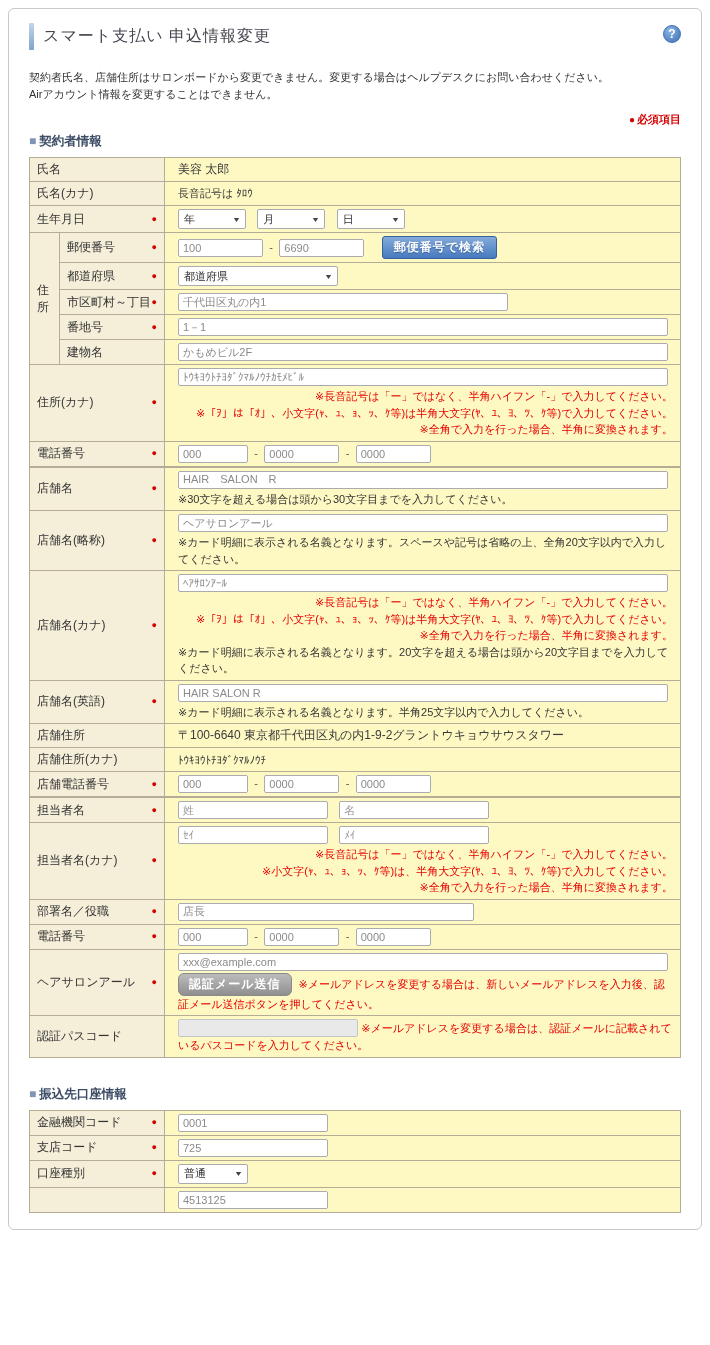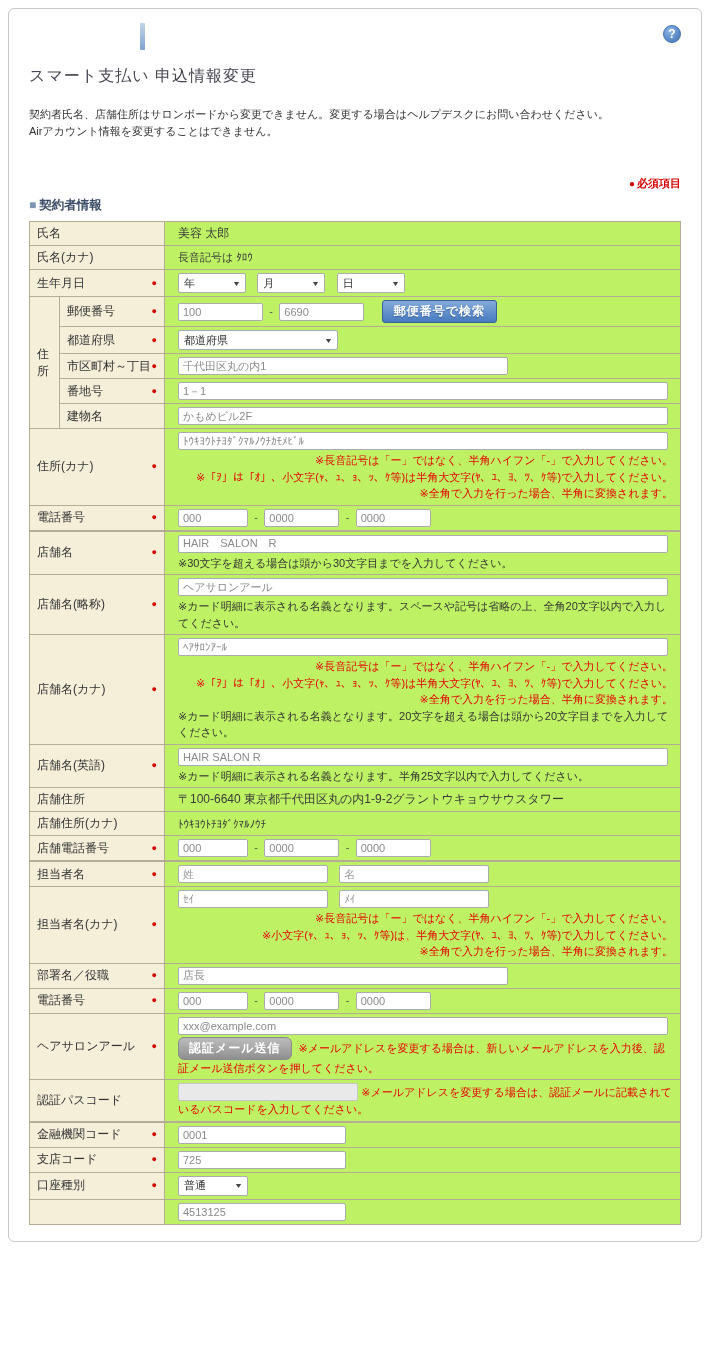--- a/index.html
+++ b/index.html
@@ -3,61 +3,61 @@
 <meta charset="utf-8">
 <style>
   * { box-sizing: border-box; }
   html,body { margin:0; padding:0; background:#fff; font-family:"Liberation Sans","DejaVu Sans",sans-serif; }
   .page {
     width:694px; margin:8px; border:1px solid #c9c9c9; border-radius:6px;
     background:#fff; padding:14px 20px 16px 20px; position:relative;
   }
   
   .title-row { display:flex; justify-content:space-between; align-items:flex-start; }
-  .title { display:flex; align-items:center; gap:16px;flex-direction:column; }
+  .title { display:flex; align-items:center; gap:9px; }
   .accent-bar { width:5px; height:27px; background:linear-gradient(#c3d5ea,#7fa3cf); border-radius:1px; }
   .title-text { font-size:16px; color:#45454f; letter-spacing:1px; }
   .help-icon {
     width:18px; height:18px; border-radius:50%; margin-top:2px;
     background:radial-gradient(circle at 35% 28%, #8cb6e4, #3e6fb4);
     color:#fff; font-size:12px; font-weight:bold; display:flex; align-items:center; justify-content:center;
     cursor:pointer; border:1px solid #3e6fb4;
   }
   .intro { margin-top:19px; font-size:11px; color:#333; line-height:1.55; }
-  .legend { margin-top:36px; text-align:right; font-size:11px; font-weight:bold; color:#d40000; }
+  .legend { margin-top:9px; text-align:right; font-size:11px; font-weight:bold; color:#d40000; }
   .legend .dot { font-size:10px; margin-right:2px; }
   
   .section-h { margin:28px 0 7px 0; font-size:12.5px; font-weight:bold; color:#3c4c66; }
   .section-h.first { margin-top:6px; }
   .section-h .sq { color:#7e95b5; margin-right:3px; font-size:12px; }
   table { width:100%; border-collapse:collapse; table-layout:fixed; }
   td { border:1px solid #b5ac96; font-size:12px; color:#333; padding:3px 7px; vertical-align:middle; }
   td.lbl, td.lbl2 { background:#f5eed9; }
   .lblwrap { display:flex; justify-content:space-between; align-items:center; }
   .req-dot { color:#d40000; font-size:9px; line-height:1; }
-  td.val { background:#bef264;padding-left:13px; }
+  td.val { background:#fef9c3;padding-left:13px; }
   .val-text { font-size:12px; color:#3a3a3a; }
   .kana-text { font-size:11px; color:#3a3a3a; }
   
   input.txt {
     border:1px solid #a9abb0; border-radius:2px; height:18px; font-size:11px;
     color:#8a8a8a; padding:0 4px; font-family:inherit; background:#fff; vertical-align:middle;
   }
   input.txt::placeholder { color:#9a9a9a; opacity:1; }
   input.txt:disabled, input.txt.dis { background:#e9e9e9; border-color:#c6c6c6; }
   .sel {
     display:inline-flex; justify-content:space-between; align-items:center;
     border:1px solid #a9abb0; border-radius:2px; height:20px; font-size:11px; color:#333;
     padding:0 5px; background:#fff; cursor:pointer; vertical-align:middle;
   }
   .sel .chev { font-size:7px; color:#444; margin-left:6px; transform:scaleX(1.3); }
   .w-full { width:99%; }
   .w-zip { width:85px; }  .w-ymd { width:68px; }  .w-pref { width:160px; }
   .w-city { width:330px; } .w-t1 { width:70px; } .w-t2 { width:75px; }
-  .w-name { width:150px; } .w-dept { width:330px; } .w-code { width:168px; }
+  .w-name { width:150px; } .w-dept { width:296px; } .w-code { width:150px; }
   .w-type { width:70px; }  .w-pass { width:180px; }
   .dash { font-size:11px; color:#555; margin:0 3px; }
   .gap-r { margin-right:8px; }
   .btn-search {
     background:linear-gradient(#84aad9,#477abf); color:#fff; font-size:12px; font-weight:bold;
     border:1px solid #38619c; border-radius:3px; padding:2px 11px; margin-left:14px;
     cursor:pointer; font-family:inherit; letter-spacing:1px; text-shadow:0 1px 1px #335d99;
   }
   .btn-mail {
     background:linear-gradient(#bcbcbc,#8f8f8f); color:#fff; font-size:12px; font-weight:bold;
@@ -379,20 +379,23 @@
     <tr>
       <td class="lbl"><span>認証パスコード</span></td>
       <td class="val">
         <input class="txt w-pass dis" disabled="" style="">
         <span class="note-red inline-note">※メールアドレスを変更する場合は、認証メールに記載されているパスコードを入力してください。</span>
       </td>
     </tr>
   </tbody>
     </table>
 
+  <div class="section-h">
+    <span class="sq">■</span><span>振込先口座情報</span>
+  </div>
   <table>
     <colgroup>
         <col style="width:135px">
         <col>
       </colgroup>
     <tbody>
         <tr>
       <td class="lbl">
         <div class="lblwrap">
               <span>金融機関コード</span>

